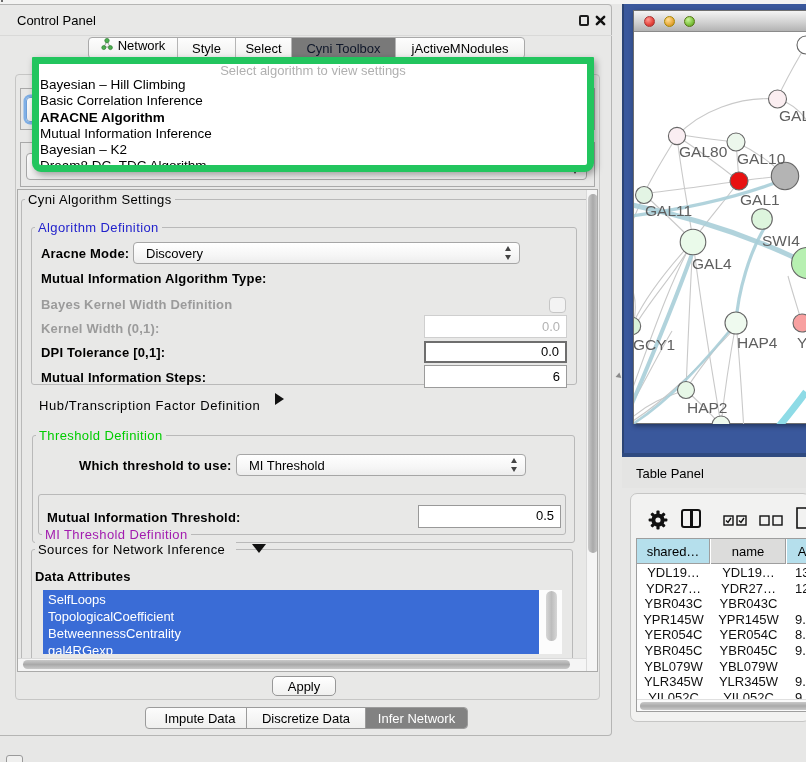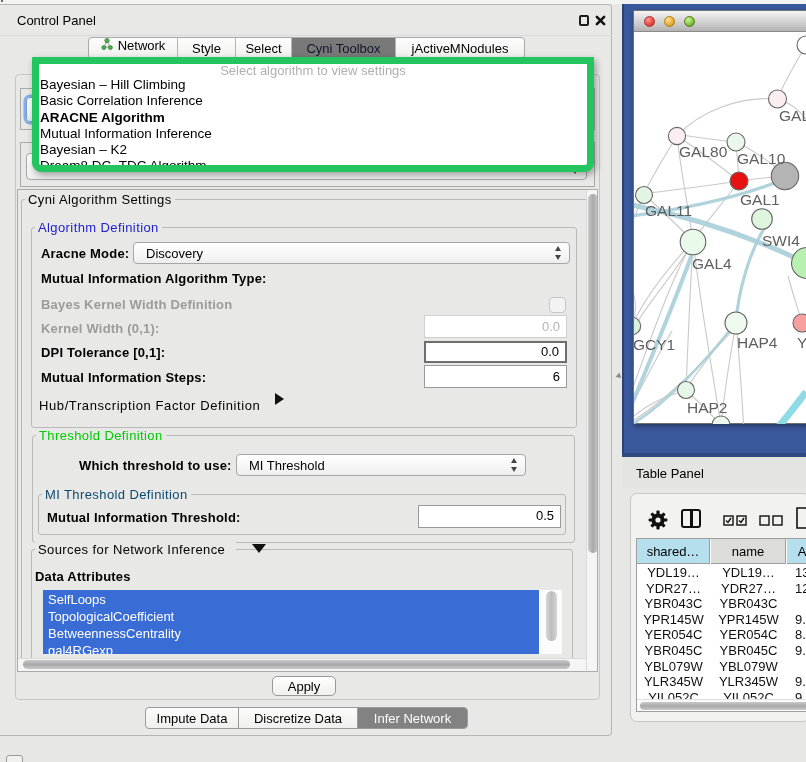--- a/index.html
+++ b/index.html
@@ -72,26 +72,26 @@
     <div class="combo" style="left:26px;top:148px;width:561px;height:27px;">
       <span class="ar"></span>
     </div>
 
     <div class="abs" style="left:17px;top:184px;width:581px;height:483px;border:1px solid #aaaaa9;background:#e8e8e7;overflow:hidden;">
 
       <div class="tb" style="left:3px;top:9px;width:568px;height:600px;">
         <span class="tt" style="color:#000;">Cyni Algorithm Settings</span>
       </div>
 
-      <div class="tb" style="left:13px;top:37px;width:546px;height:201px;">
+      <div class="tb" style="left:13px;top:37px;width:546px;height:158px;">
         <span class="tt" style="color:#2222cc;">Algorithm Definition</span>
       </div>
 
       <div class="abs lbl bold" style="left:23px;top:56px;">Aracne Mode:</div>
-      <div class="combo" style="left:115px;top:52px;width:437px;height:22px;">
+      <div class="combo" style="left:115px;top:52px;width:387px;height:22px;">
           <span class="ct">Discovery</span>
           <span class="ar"></span>
         </div>
 
       <div class="abs lbl bold" style="left:23px;top:81px;">Mutual Information Algorithm Type:</div>
 
       <div class="abs lbl bold dis" style="left:23px;top:107px;">Bayes Kernel Width Definition</div>
       <div class="abs" style="left:531px;top:107px;width:17px;height:16px;border:1px solid #c6c6c6;border-radius:4px;background:#f3f3f3;"></div>
 
       <div class="abs lbl bold dis" style="left:23px;top:131px;">Kernel Width (0,1):</div>
@@ -110,21 +110,21 @@
         <span class="tt" style="color:#00cc00;">Threshold Definition</span>
       </div>
 
       <div class="abs lbl bold" style="left:61px;top:268px;">Which threshold to use:</div>
       <div class="combo" style="left:218px;top:264px;width:290px;height:22px;">
           <span class="ct">MI Threshold</span>
           <span class="ar"></span>
         </div>
 
       <div class="tb" style="left:20px;top:304px;width:528px;height:41px;">
-        <span class="tt" style="color:#0c4a6e;">MI Threshold Definition</span>
+        <span class="tt" style="color:#a21caf;margin-top:40px;">MI Threshold Definition</span>
       </div>
       <div class="abs lbl bold" style="left:29px;top:320px;">Mutual Information Threshold:</div>
       <div class="tf" style="left:400px;top:315px;width:143px;height:23px;border:1px solid #999;color:#000;line-height:20px;">0.5</div>
 
       <div class="tb" style="left:13px;top:359px;width:542px;height:130px;">
         <span class="tt" style="color:#000;">Sources for Network Inference &nbsp;</span>
       </div>
       <div class="abs" style="left:234px;top:354px;width:0;height:0;border-left:7px solid transparent;border-right:7px solid transparent;border-top:9px solid #111;"></div>
 
       <div class="abs lbl bold" style="left:17px;top:379px;">Data Attributes</div>
@@ -140,21 +140,21 @@
 
       <div class="abs" style="left:0;top:468px;width:579px;height:13px;background:#f5f5f5;border-top:1px solid #dadada;"></div>
       <div class="sbthumbh" style="left:5px;top:470px;width:547px;height:9px;"></div>
 
       <div class="abs" style="left:568px;top:0;width:13px;height:481px;background:#f5f5f5;border-left:1px solid #dadada;"></div>
       <div class="sbthumb" style="left:570px;top:4px;width:10px;height:359px;"></div>
     </div>
 
     <div class="abs" style="left:272px;top:671px;width:64px;height:20px;border:1px solid #989898;border-radius:5px;background:linear-gradient(#ffffff,#f0f0ef);font-size:13px;text-align:center;line-height:19px;">Apply</div>
 
-    <div class="abs" style="left:145px;top:702px;width:323px;height:22px;border:1px solid #9b9b9b;border-radius:4px;background:linear-gradient(#fcfcfc,#efefee);overflow:hidden;display:flex;">
+    <div class="abs" style="left:145px;top:702px;width:323px;height:22px;border:1px solid #9b9b9b;border-radius:4px;background:linear-gradient(#fcfcfc,#efefee);overflow:hidden;display:flex;padding-left:8px;">
       <div style="width:93px;display:flex;align-items:center;justify-content:center;border-right:1px solid #9b9b9b;font-size:13px;">Impute Data</div>
       <div style="width:119px;display:flex;align-items:center;justify-content:center;border-right:1px solid #9b9b9b;font-size:13px;">Discretize Data</div>
       <div style="flex:1;display:flex;align-items:center;justify-content:center;font-size:13px;background:#828282;color:#fff;">Infer Network</div>
     </div>
   </div>
 
   <div class="abs" style="left:32px;top:57px;width:562px;height:115px;background:#fff;border:7px solid #22c55e;border-radius:1px 1px 9px 9px;box-shadow:2px 3px 7px rgba(0,0,0,0.35);z-index:50;overflow:hidden;">
     <div style="font-size:13px;height:13px;line-height:13px;color:#b0b0b0;text-align:center;">Select algorithm to view settings</div>
     <div style="font-size:13.5px;line-height:16.3px;color:#000;padding-left:1px;">
       Bayesian – Hill Climbing<br>

